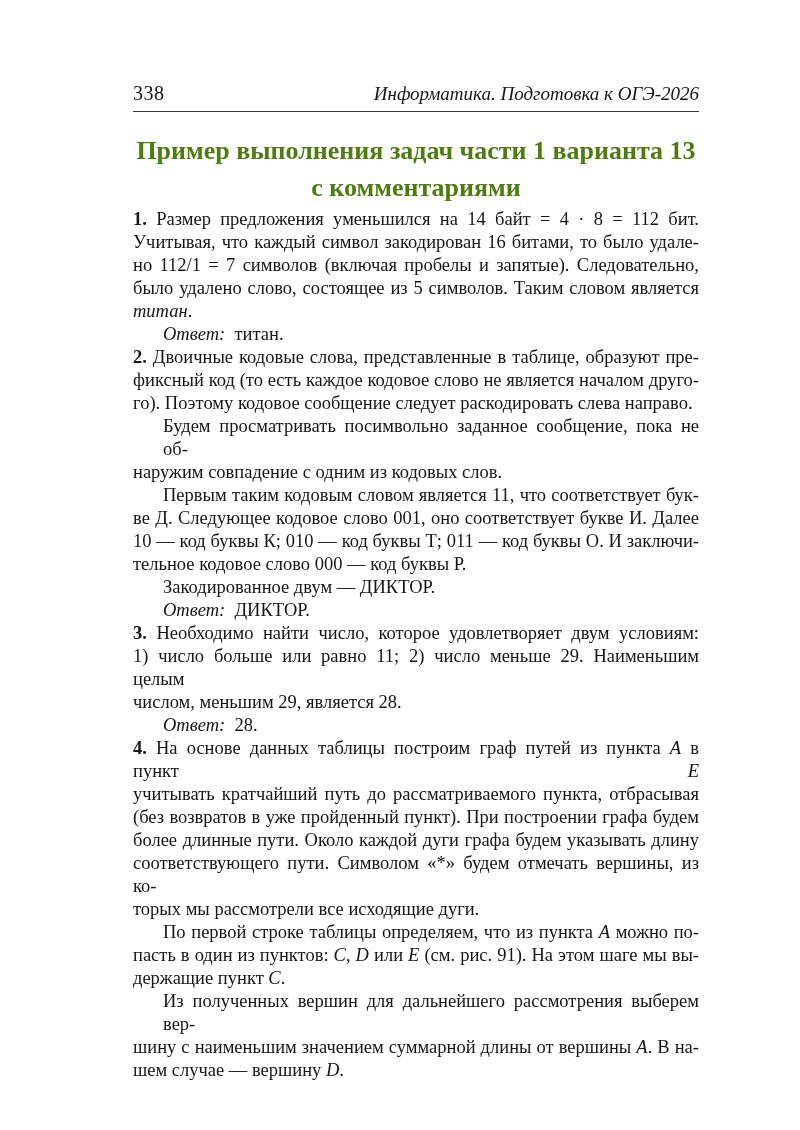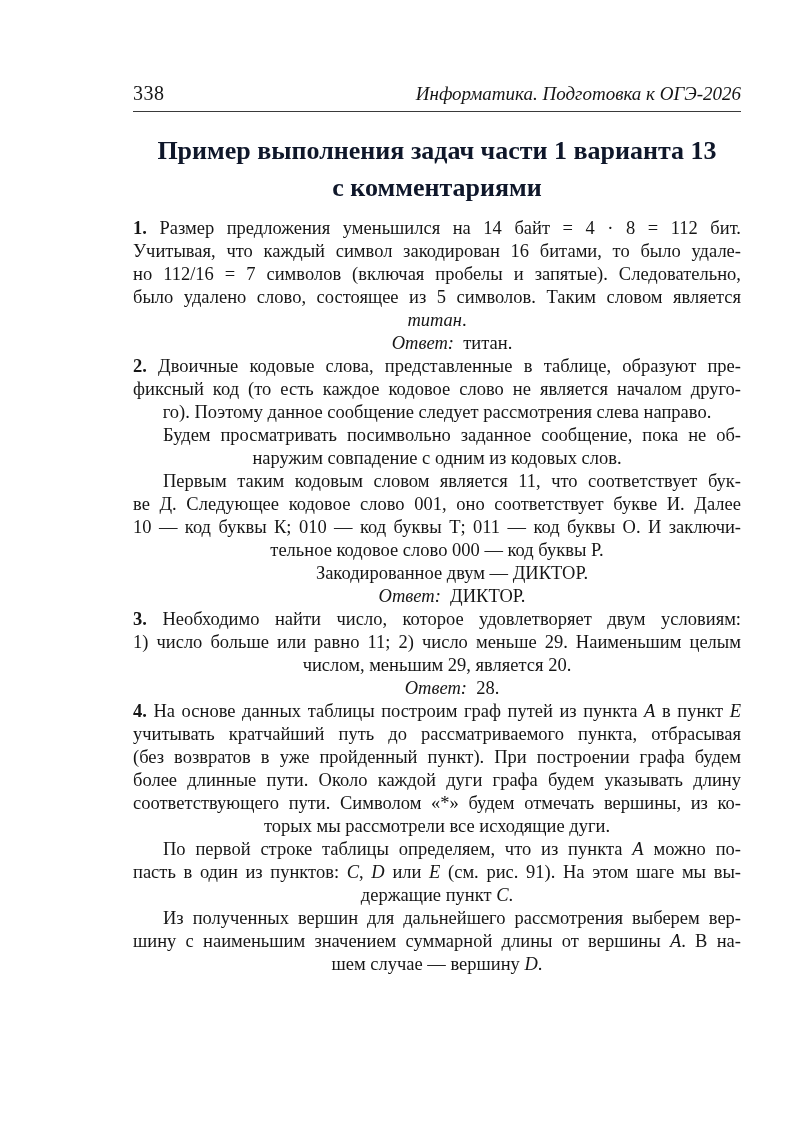--- a/index.html
+++ b/index.html
@@ -8,47 +8,47 @@
     height: 1130px;
     background: #ffffff;
     color: #161616;
     font-family: "Liberation Serif", "DejaVu Serif", serif;
     -webkit-font-smoothing: antialiased;
   }
   .page {
     box-sizing: border-box;
     width: 800px;
     height: 922px;
-    padding: 82px 59px 0 133px;
+    padding: 82px 101px 0 133px;
     background: #ffffff;
   }
   .header {
     display: flex;
     justify-content: space-between;
     align-items: baseline;
     padding-bottom: 6px;
     border-bottom: 1.5px solid #3a3a3a;
   }
   .pagenum { font-size: 20px; letter-spacing: 0.5px; }
   .running  { font-style: italic; font-size: 19px; }
   .title {
     margin: 20px 0 0 0;
     font-size: 26px;
     font-weight: bold;
     line-height: 37px;
     text-align: center;
-    color: #0f172a;
+    color: #4d7c0f;
   }
   .tline { display: block; }
   .bodytext {
-    margin-top: 11px;
+    margin-top: 2px;
     font-size: 18.5px;
     line-height: 23px;
   }
-  .line { text-align: center; }
+  .line { text-align: left; }
   .line.j {
     text-align: justify;
     text-align-last: justify;
   }
   .line.ind { padding-left: 30px; font-family: Liberation Serif, serif; }
   .b { font-weight: bold; }
   .i { font-style: italic; }
 </style>
 </head>
 <body style="background: rgb(255, 255, 255); color: rgb(22, 22, 22);">
@@ -58,38 +58,38 @@
     <span class="pagenum">338</span>
     <span class="running">Информатика. Подготовка к ОГЭ-2026</span>
   </div>
   <h1 class="title">
     <span class="tline">Пример выполнения задач части 1 варианта 13</span>
     <span class="tline">с комментариями</span>
   </h1>
   <div class="bodytext" id="bodytext">
       <div class="line j"><span class="b">1.</span><span> Размер предложения уменьшился на 14 байт = 4 · 8 = 112 бит.</span></div>
       <div class="line j"><span>Учитывая, что каждый символ закодирован 16 битами, то было удале-</span></div>
-      <div class="line j"><span>но 112/16 = 7 символов (включая пробелы и запятые). Следовательно,</span></div>
+      <div class="line j"><span>но 112/1 = 7 символов (включая пробелы и запятые). Следовательно,</span></div>
       <div class="line j"><span>было удалено слово, состоящее из 5 символов. Таким словом является</span></div>
       <div class="line"><span class="i">титан</span><span>.</span></div>
       <div class="line ind"><span class="i">Ответ:</span><span>&nbsp; титан.</span></div>
       <div class="line j"><span class="b">2.</span><span> Двоичные кодовые слова, представленные в таблице, образуют пре-</span></div>
       <div class="line j"><span>фиксный код (то есть каждое кодовое слово не является началом друго-</span></div>
-      <div class="line"><span>го). Поэтому данное сообщение следует рассмотрения слева направо.</span></div>
+      <div class="line"><span>го). Поэтому кодовое сообщение следует раскодировать слева направо.</span></div>
       <div class="line j ind"><span>Будем просматривать посимвольно заданное сообщение, пока не об-</span></div>
       <div class="line"><span>наружим совпадение с одним из кодовых слов.</span></div>
       <div class="line j ind"><span>Первым таким кодовым словом является 11, что соответствует бук-</span></div>
       <div class="line j"><span>ве Д. Следующее кодовое слово 001, оно соответствует букве И. Далее</span></div>
       <div class="line j"><span>10 — код буквы К; 010 — код буквы Т; 011 — код буквы О. И заключи-</span></div>
       <div class="line"><span>тельное кодовое слово 000 — код буквы Р.</span></div>
       <div class="line ind"><span>Закодированное двум — ДИКТОР.</span></div>
       <div class="line ind"><span class="i">Ответ:</span><span>&nbsp; ДИКТОР.</span></div>
       <div class="line j"><span class="b">3.</span><span> Необходимо найти число, которое удовлетворяет двум условиям:</span></div>
       <div class="line j"><span>1) число больше или равно 11; 2) число меньше 29. Наименьшим целым</span></div>
-      <div class="line"><span>числом, меньшим 29, является 20.</span></div>
+      <div class="line"><span>числом, меньшим 29, является 28.</span></div>
       <div class="line ind"><span class="i">Ответ:</span><span>&nbsp; 28.</span></div>
       <div class="line j"><span class="b">4.</span><span> На основе данных таблицы построим граф путей из пункта </span><span class="i">A</span><span> в пункт </span><span class="i">E</span></div>
       <div class="line j"><span>учитывать кратчайший путь до рассматриваемого пункта, отбрасывая</span></div>
       <div class="line j"><span>(без возвратов в уже пройденный пункт). При построении графа будем</span></div>
       <div class="line j"><span>более длинные пути. Около каждой дуги графа будем указывать длину</span></div>
       <div class="line j"><span>соответствующего пути. Символом «*» будем отмечать вершины, из ко-</span></div>
       <div class="line"><span>торых мы рассмотрели все исходящие дуги.</span></div>
       <div class="line j ind"><span>По первой строке таблицы определяем, что из пункта </span><span class="i">A</span><span> можно по-</span></div>
       <div class="line j"><span>пасть в один из пунктов: </span><span class="i">C</span><span>, </span><span class="i">D</span><span> или </span><span class="i">E</span><span> (см. рис. 91). На этом шаге мы вы-</span></div>
       <div class="line"><span>держащие пункт </span><span class="i">C</span><span>.</span></div>

